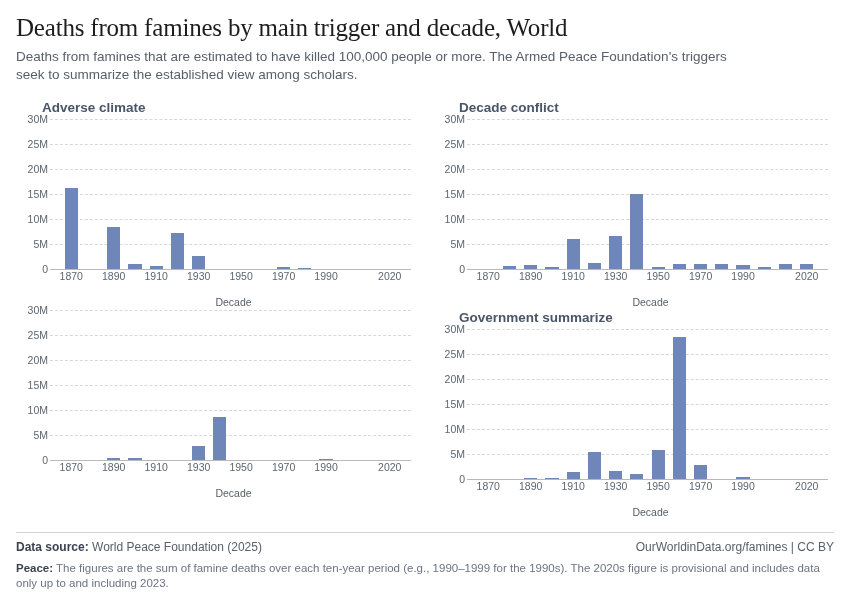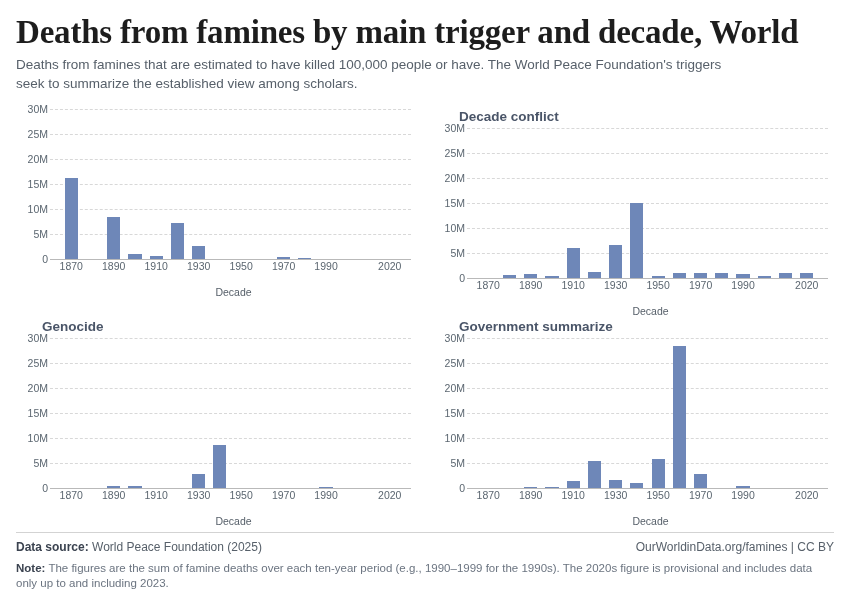--- a/index.html
+++ b/index.html
@@ -12,22 +12,22 @@
   }
   .page {
     width: 850px; height: 600px;
     position: relative;
     padding: 14px 16px 0 16px;
   }
   
   .header { position: relative; }
   .title {
     font-family: "Liberation Serif", serif;
-    font-size: 33px;
-    font-weight: bold;
+    font-size: 25px;
+    font-weight: normal;
     color: #1d1d1d;
     letter-spacing: -0.2px;
     margin: 0 0 6px 0;
     line-height: 1.1;
   }
   .subtitle {
     font-size: 13.5px;
     color: #57606a;
     line-height: 1.35;
     max-width: 730px;
@@ -149,25 +149,26 @@
   }
   .footer-note b { color: #3b4350; }
 </style>
 </head>
 <body>
 
 <div class="page">
 
   <div class="header">
     <h1 class="title">Deaths from famines by main trigger and decade, World</h1>
-    <p class="subtitle">Deaths from famines that are estimated to have killed 100,000 people or have. The World Peace Foundation's triggers seek to summarize the established view among scholars.</p>
+    <p class="subtitle">Deaths from famines that are estimated to have killed 100,000 people or more. The Armed Peace Foundation's triggers seek to summarize the established view among scholars.</p>
   </div>
 
   <div class="grid" id="grid">
       <div class="panel">
+        <div class="panel-title">Adverse climate</div>
         <div class="plot-wrap">
           <div class="gridline zero" style="top: 100%;"></div>
           <div class="gridline" style="top: 83.3333%;"></div>
           <div class="gridline" style="top: 66.6667%;"></div>
           <div class="gridline" style="top: 50%;"></div>
           <div class="gridline" style="top: 33.3333%;"></div>
           <div class="gridline" style="top: 16.6667%;"></div>
           <div class="gridline" style="top: 0%;"></div>
           <div class="y-axis">
             <div class="y-tick-label" style="top: 100%;">0</div>
@@ -244,21 +245,20 @@
           <div class="x-tick-label" style="left: 29.4118%;">1910</div>
           <div class="x-tick-label" style="left: 41.1765%;">1930</div>
           <div class="x-tick-label" style="left: 52.9412%;">1950</div>
           <div class="x-tick-label" style="left: 64.7059%;">1970</div>
           <div class="x-tick-label" style="left: 76.4706%;">1990</div>
           <div class="x-tick-label" style="left: 94.1176%;">2020</div>
         </div>
         <div class="x-axis-title">Decade</div>
       </div>
       <div class="panel">
-        <div class="panel-title">Genocide</div>
         <div class="plot-wrap">
           <div class="gridline zero" style="top: 100%;"></div>
           <div class="gridline" style="top: 83.3333%;"></div>
           <div class="gridline" style="top: 66.6667%;"></div>
           <div class="gridline" style="top: 50%;"></div>
           <div class="gridline" style="top: 33.3333%;"></div>
           <div class="gridline" style="top: 16.6667%;"></div>
           <div class="gridline" style="top: 0%;"></div>
           <div class="y-axis">
             <div class="y-tick-label" style="top: 100%;">0</div>
@@ -338,18 +338,18 @@
   <div class="footer">
     <div class="footer-rule"></div>
     <div class="footer-row">
       <div>
         <b>Data source:</b>
         <span>World Peace Foundation (2025)</span>
       </div>
       <div class="footer-right">OurWorldinData.org/famines | CC BY</div>
     </div>
     <div class="footer-note">
-      <b>Note:</b>
+      <b>Peace:</b>
       <span>The figures are the sum of famine deaths over each ten-year period (e.g., 1990–1999 for the 1990s). The 2020s figure is provisional and includes data only up to and including 2023.</span>
     </div>
   </div>
 
 </div>
 
 </body></html>

